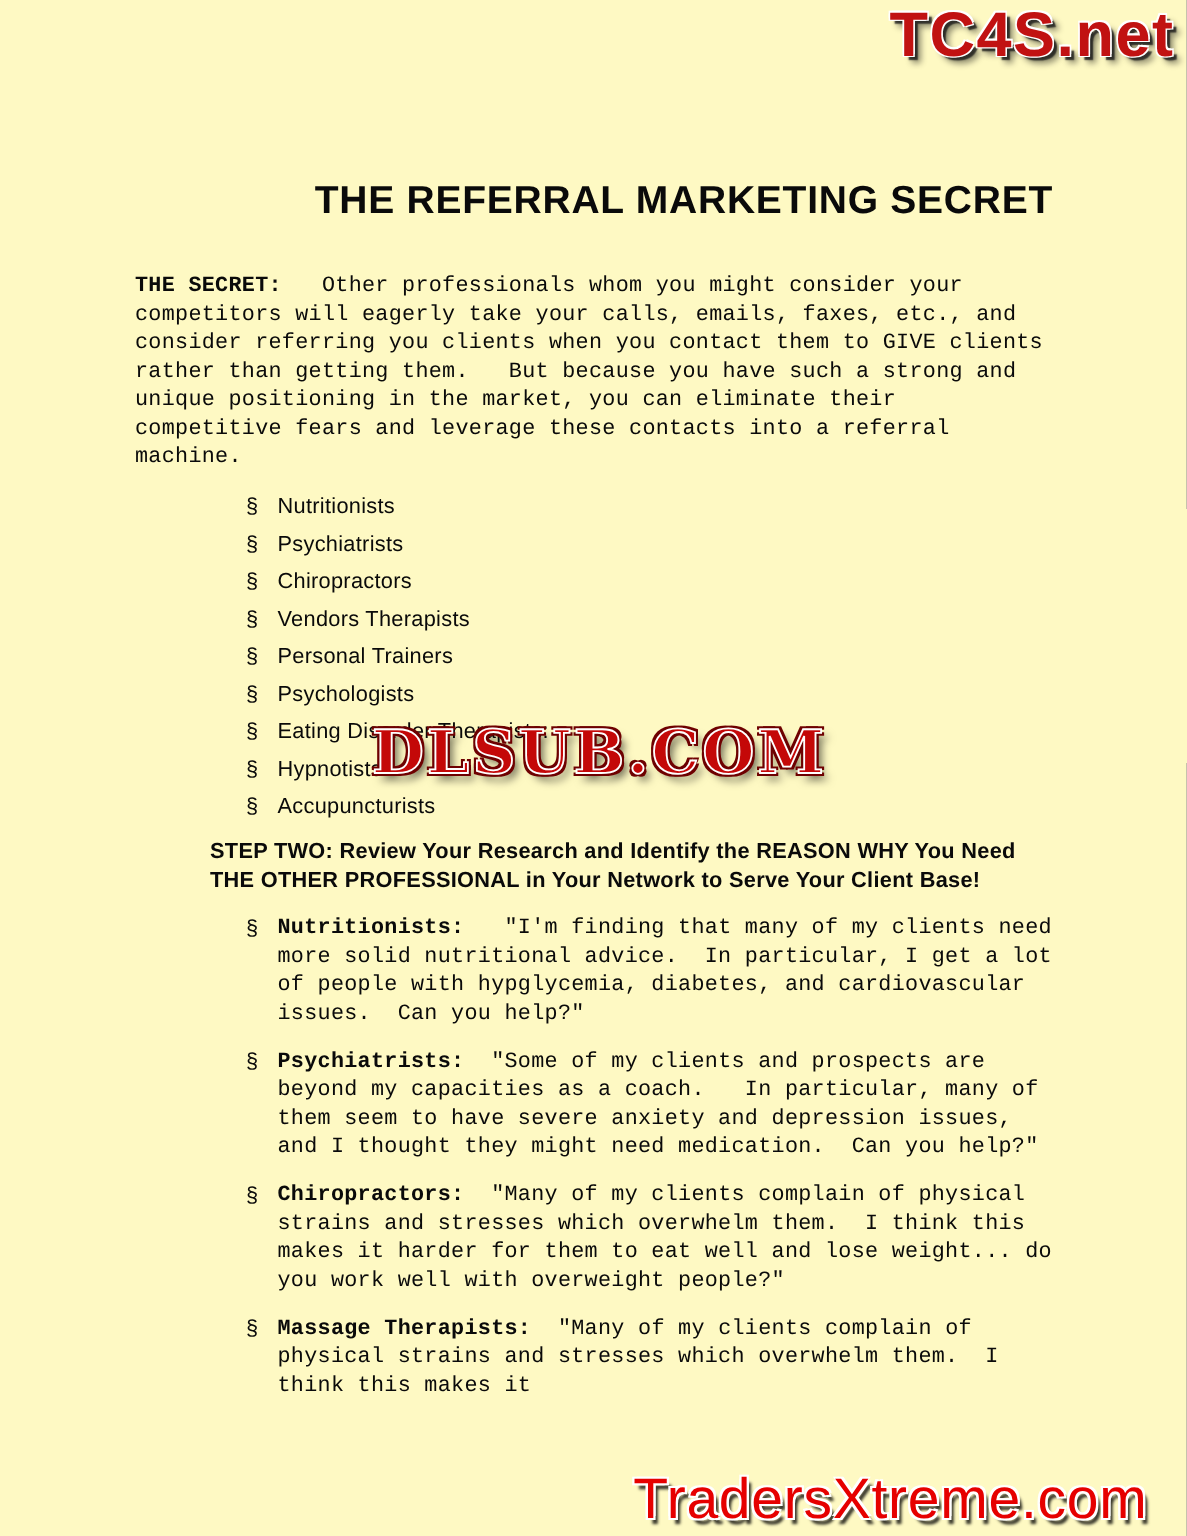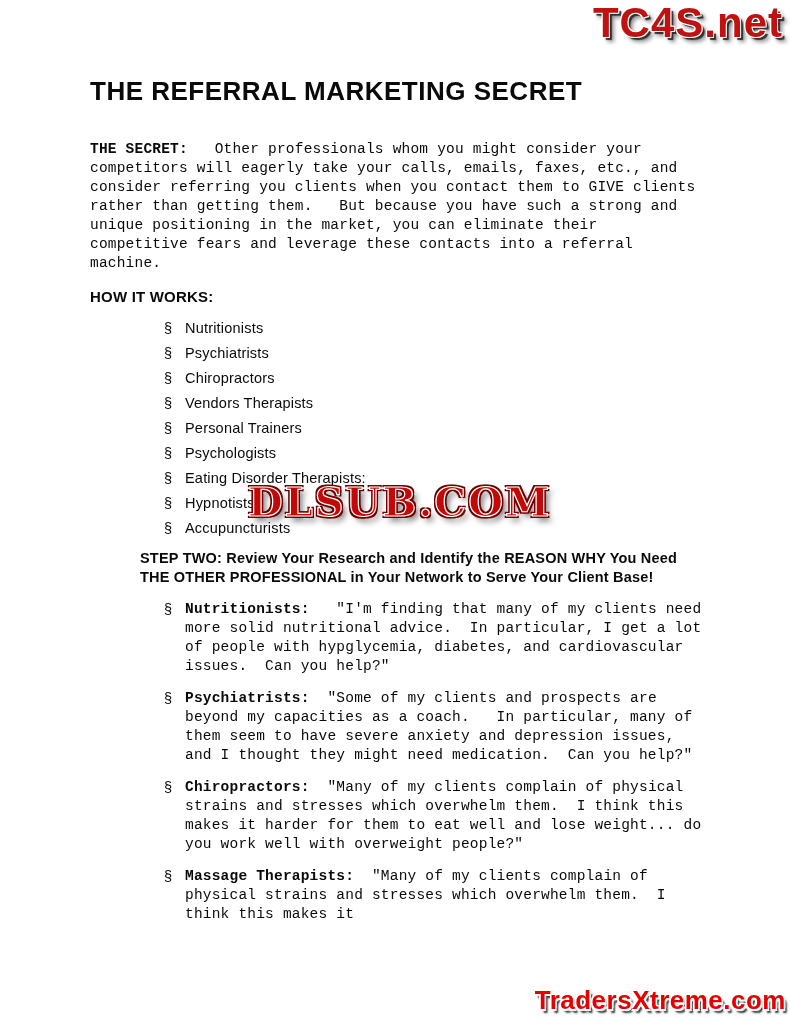--- a/index.html
+++ b/index.html
@@ -1,28 +1,28 @@
 <!DOCTYPE html>
 <html><head>
 <meta charset="utf-8">
 <style>
   html,body{margin:0;padding:0;background:#9a9a9a;}
   .page{
     position:relative;width:791px;height:1024px;margin:0 auto;
-    background:#ffffff;overflow:hidden;
+    background:#fef9c3;overflow:hidden;
     font-family:"Liberation Sans",sans-serif;color:#0a0a0a;
   }
   .content{
     position:absolute;left:90px;top:0;width:612px;z-index:1;
     font-size:14.5px;line-height:19px;letter-spacing:.2px;
   }
   .pre{white-space:pre-wrap;font-family:Liberation Mono, monospace;}
   .bold{font-weight:bold;}
   .doc-title{
-    margin:76px 0 34px 0;text-align:left;
+    margin:118px 0 34px 0;text-align:right;
     font-size:26px;line-height:30px;font-weight:bold;letter-spacing:.5px;
   }
   .para{margin:0 0 14px 0;}
   .how-heading{font-weight:bold;font-size:15px;margin:0 0 13px 0;}
   .step-heading{font-weight:bold;margin:0 0 13px 0;padding-left:50px;}
   .sub-heading{font-weight:bold;margin:0 0 12px 0;padding-left:74px;}
   .bullet-list{list-style:none;margin:0 0 12px 0;padding:0 0 0 74px;}
   .bullet-list li{display:flex;margin:0 0 7px 0;line-height:18px;}
   .bullet-mark{width:21px;flex:0 0 21px;}
   .bullet-para{display:flex;margin:0 0 13px 0;padding-left:74px;}
@@ -37,41 +37,40 @@
     letter-spacing:1px;
   }
   .watermark{
     position:absolute;left:248px;top:480px;z-index:5;
     font-family:"DejaVu Serif",serif;font-weight:bold;font-size:40px;line-height:44px;
     color:#c40808;-webkit-text-stroke:1.2px #ffffff;letter-spacing:2px;
     text-shadow:2px 2px 0 #6e0000,-2px -2px 0 #6e0000,2px -2px 0 #6e0000,-2px 2px 0 #6e0000,
                 4px 5px 6px rgba(0,0,0,.55);
   }
   .logo-bottom{
-    position:absolute;right:5px;bottom:8px;z-index:3;
-    font-weight:bold;font-size:26px;line-height:32px;color:#e60000;
+    position:absolute;right:26px;bottom:8px;z-index:3;
+    font-weight:normal;font-size:38px;line-height:32px;color:#e60000;
     text-shadow:-1.5px -1.5px 0 #fff,1.5px -1.5px 0 #fff,-1.5px 1.5px 0 #fff,1.5px 1.5px 0 #fff,
                 3px 4px 2px rgba(0,0,0,.8);
     letter-spacing:.5px;
   }
 </style>
 </head>
 <body>
 
 <div class="page">
 
   <div class="logo-top">TC4S.net</div>
 
   <div class="content">
 
     <h1 class="doc-title">THE REFERRAL MARKETING SECRET</h1>
 
     <p class="para pre"><span class="bold">THE SECRET:</span><span>   Other professionals whom you might consider your competitors will eagerly take your calls, emails, faxes, etc., and consider referring you clients when you contact them to GIVE clients rather than getting them.   But because you have such a strong and unique positioning in the market, you can eliminate their competitive fears and leverage these contacts into a referral machine.</span></p>
 
-    <div class="how-heading">HOW IT WORKS:</div>
 
 
 
     <ul class="bullet-list">
       <li>
           <span class="bullet-mark">§</span>
           <span>Nutritionists</span>
         </li>
       <li>
           <span class="bullet-mark">§</span>

